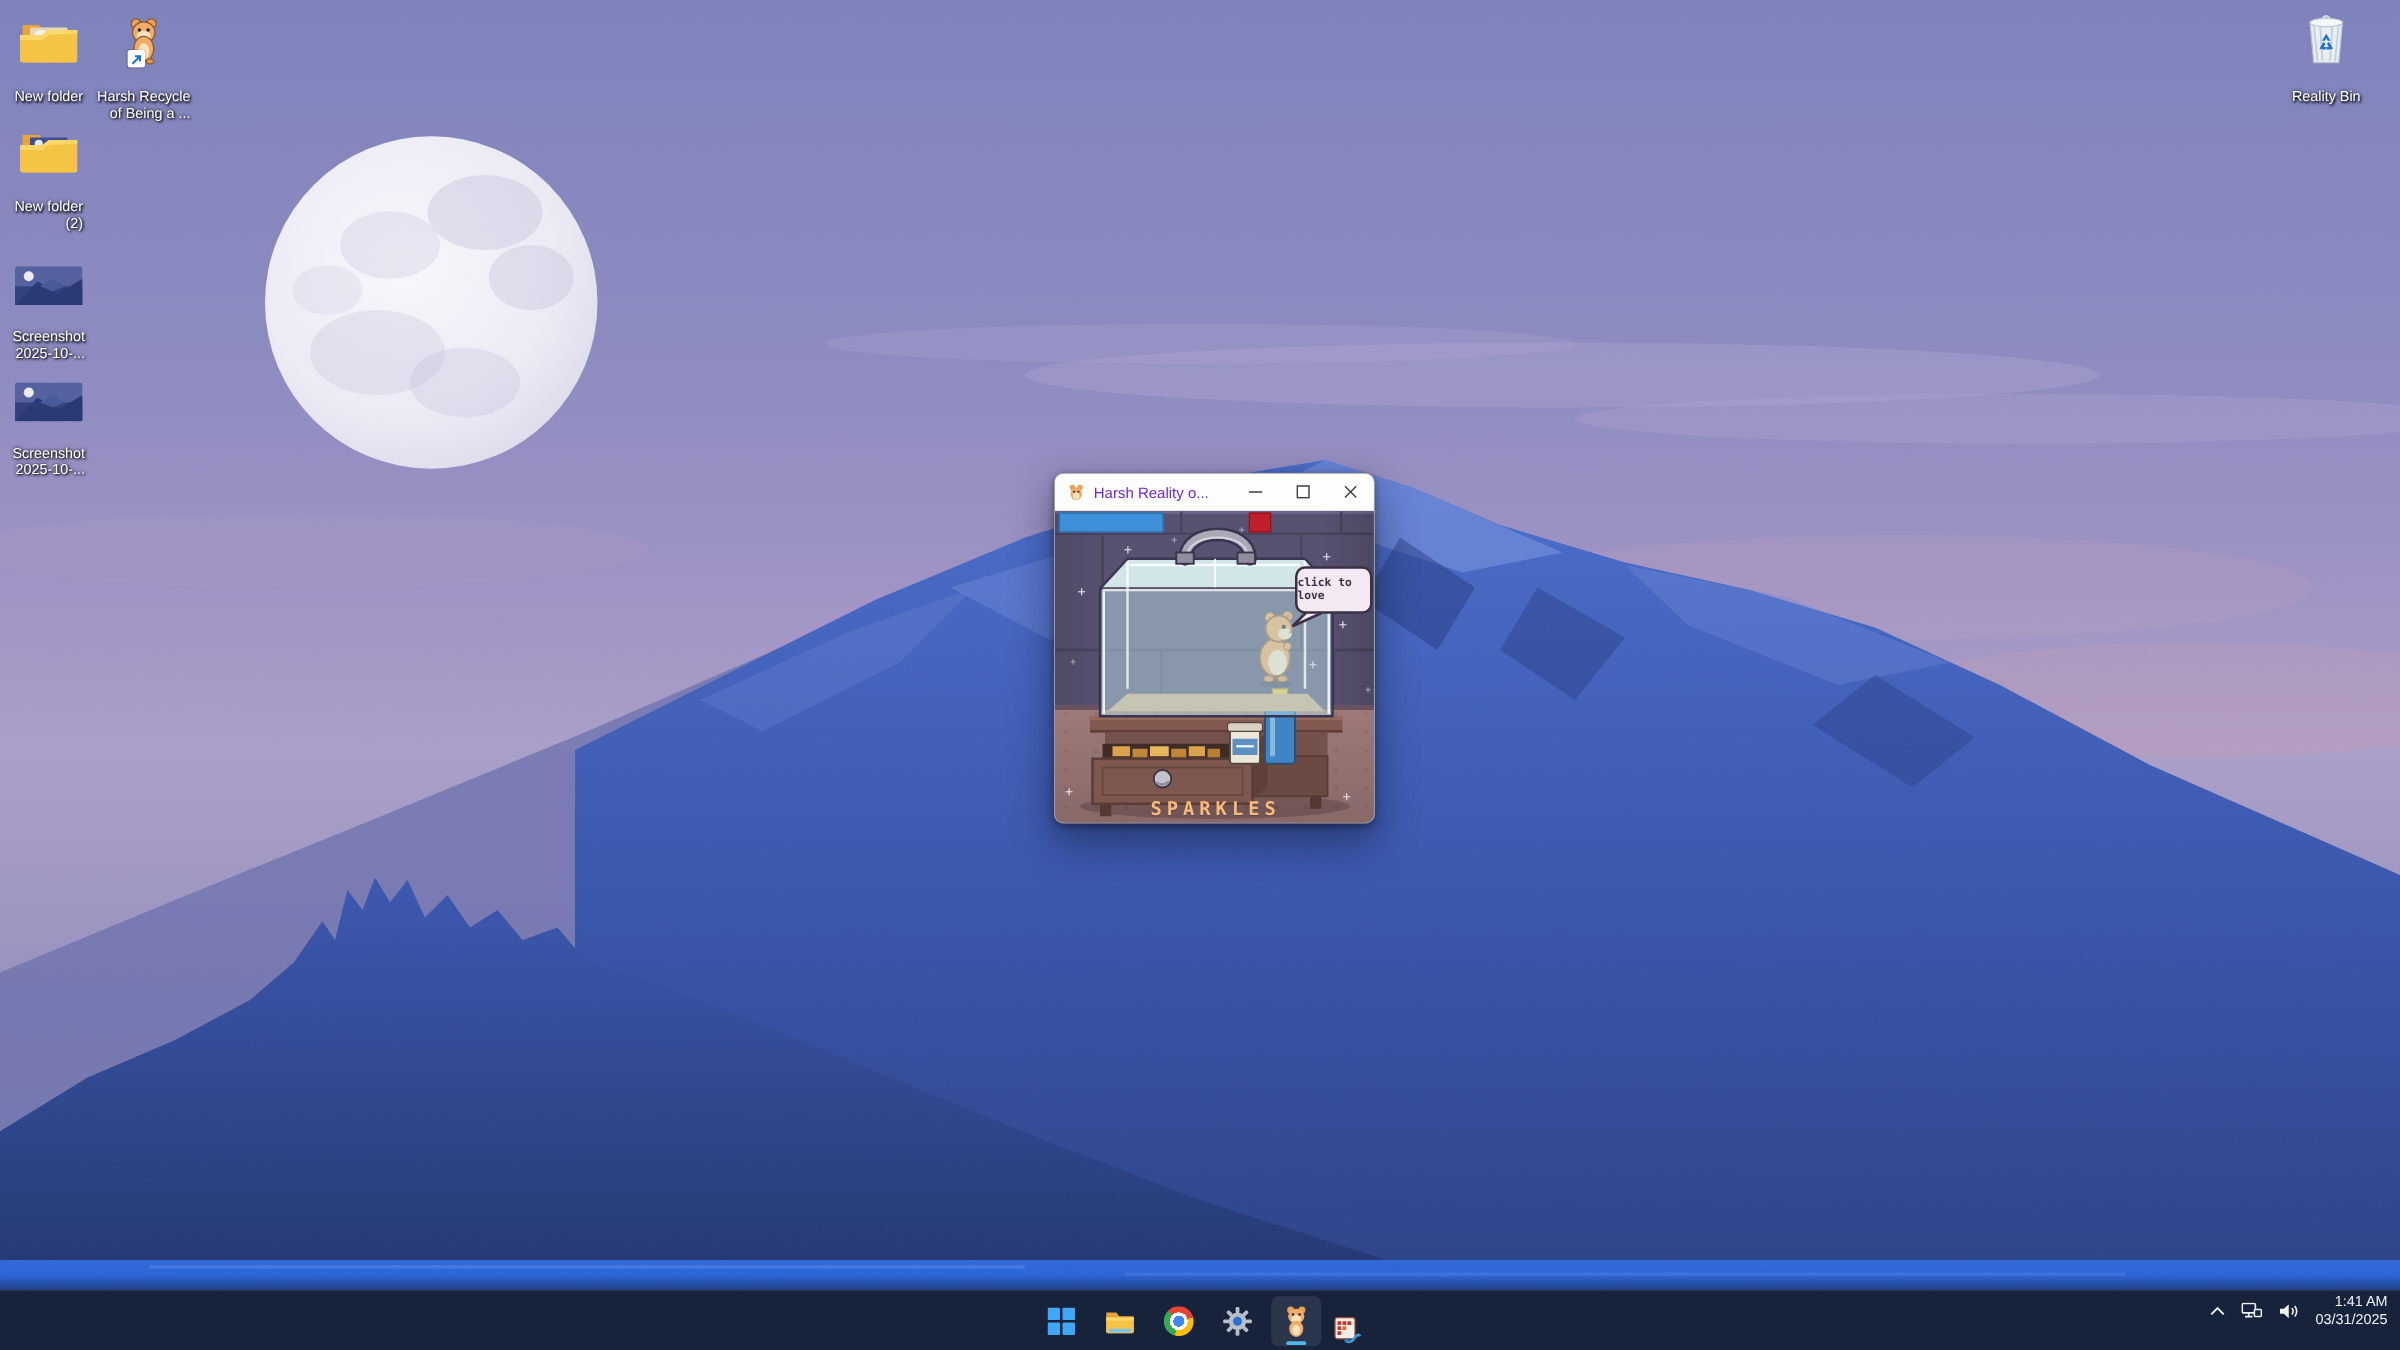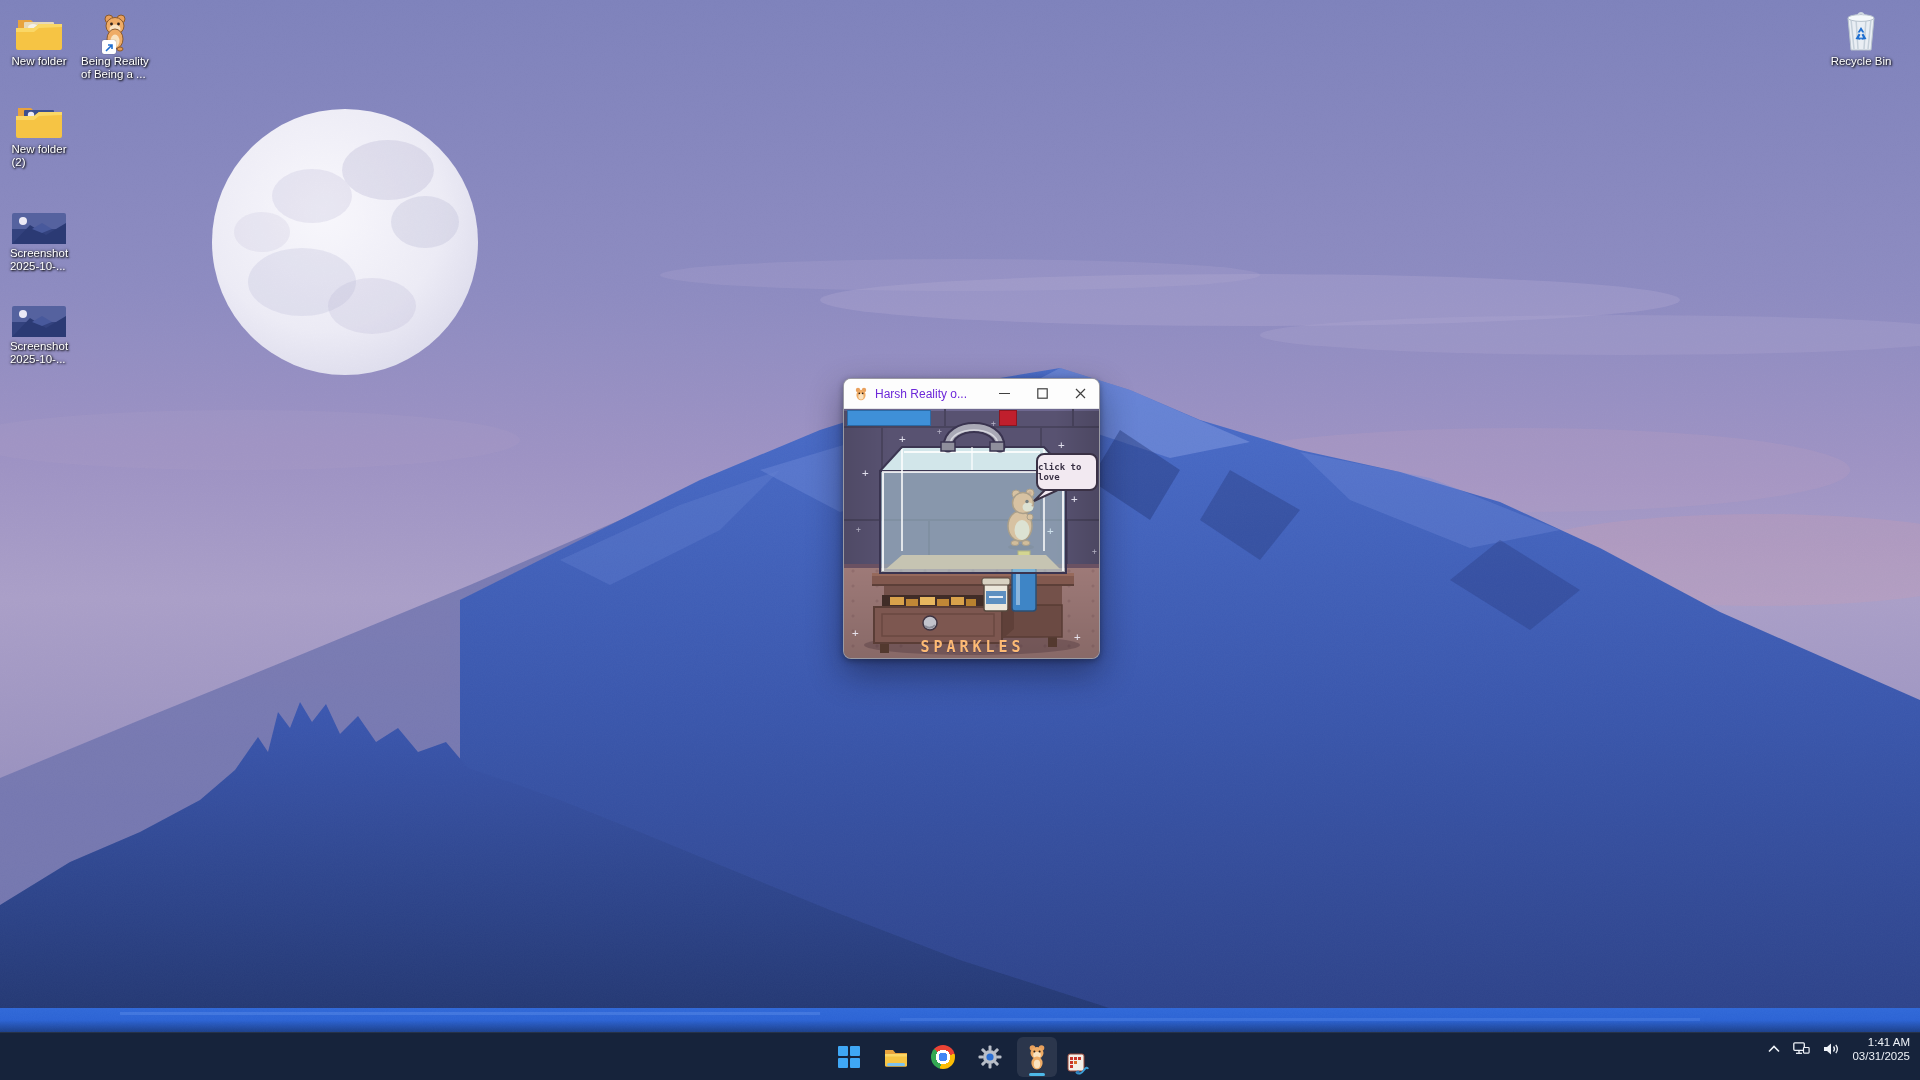--- a/index.html
+++ b/index.html
@@ -6,21 +6,21 @@
     font-family:"Liberation Sans",sans-serif;background:#8a8dc2;}
   *{box-sizing:border-box;}
 
   
   .wallpaper{position:absolute;left:0;top:0;width:1920px;height:1032px;overflow:hidden;}
   .wallpaper svg{display:block;}
 
   
   .desk-icon{position:absolute;width:78px;display:flex;flex-direction:column;align-items:center;cursor:default;}
   .desk-icon .glyph{height:44px;display:flex;align-items:flex-end;justify-content:center;position:relative;}
-  .desk-icon .lbl{margin-top:3px;text-align:left;font-size:11.5px;line-height:13px;color:#fff;
+  .desk-icon .lbl{margin-top:20px;text-align:right;font-size:11.5px;line-height:13px;color:#fff;
     text-shadow:1px 1px 2px #000,0 0 3px rgba(0,0,0,.85);}
   .shortcut-badge{position:absolute;left:2px;bottom:-2px;width:14px;height:14px;background:#fff;
     border-radius:2px;display:flex;align-items:center;justify-content:center;box-shadow:0 0 1px rgba(0,0,0,.6);}
 
   
   .app-window{position:absolute;left:843px;top:378px;width:257px;height:281px;border-radius:8px;
     overflow:hidden;box-shadow:0 14px 34px rgba(10,10,30,.45),0 2px 6px rgba(0,0,0,.35);
     border:1px solid rgba(30,30,50,.45);background:#fff;}
   .titlebar{height:30px;background:#fdfdfd;display:flex;align-items:center;border-bottom:1px solid #e4e4e8;}
   .titlebar .app-ico{margin:0 7px 0 10px;width:14px;height:14px;flex:0 0 auto;}
@@ -180,21 +180,21 @@
       <ellipse cx="10" cy="37" rx="3" ry="2" fill="#e59a52" stroke="#8a5a2e"></ellipse>
       <ellipse cx="20" cy="37" rx="3" ry="2" fill="#e59a52" stroke="#8a5a2e"></ellipse>
     </svg>
     <span class="shortcut-badge">
       <svg width="9" height="9" viewBox="0 0 9 9">
           <path d="M1,8 L7,2 M3,2 h4 v4" stroke="#1f6fd0" stroke-width="1.6" fill="none"></path>
         </svg>
     </span>
   </div>
   <div class="lbl">
-    <div>Being Reality</div>
+    <div>Harsh Recycle</div>
       <div>of Being a ...</div>
   </div>
 </div>
 
 <div class="desk-icon" style="left:0px;top:96px;">
   <div class="glyph">
     <svg width="46" height="38" viewBox="0 0 46 38">
       <path d="M2,6 h13 l4,4 h22 a2,2 0 0 1 2,2 v22 a2,2 0 0 1 -2,2 H4 a2,2 0 0 1 -2,-2 Z" fill="#e8a33d"></path>
       <rect x="8" y="8" width="30" height="18" rx="1" fill="#3c4f8e"></rect>
       <path d="M8,26 L20,14 L28,20 L38,12 L38,26 Z" fill="#2a3a72"></path>
@@ -249,21 +249,21 @@
       <ellipse cx="17" cy="8" rx="13" ry="3.4" fill="#f4f8fb" stroke="#b7c2cd"></ellipse>
       <path d="M14,5 q3,-4 6,0" fill="none" stroke="#cfd8e0" stroke-width="2"></path>
       <g fill="#1f6fd0">
         <path d="M17,17 l3.4,5.5 h-2.2 l-1.2,-2 -1.2,2 h-2.2 Z"></path>
         <path d="M11.5,29 l3.2,-5.4 1.8,1.2 -1.6,2.8 2.4,0.1 -1.1,2 Z"></path>
         <path d="M22.5,29 l-3.2,-5.4 -1.8,1.2 1.6,2.8 -2.4,0.1 1.1,2 Z"></path>
       </g>
     </svg>
   </div>
   <div class="lbl">
-    <div>Recycle Bin</div>
+    <div>Reality Bin</div>
       <div></div>
   </div>
 </div>
 
 <div class="app-window">
   <div class="titlebar">
     <span class="app-ico">
       <svg width="14" height="14" viewBox="0 0 14 14">
         <circle cx="4" cy="3" r="2.2" fill="#e9a05c"></circle>
           <circle cx="10" cy="3" r="2.2" fill="#e9a05c"></circle>

